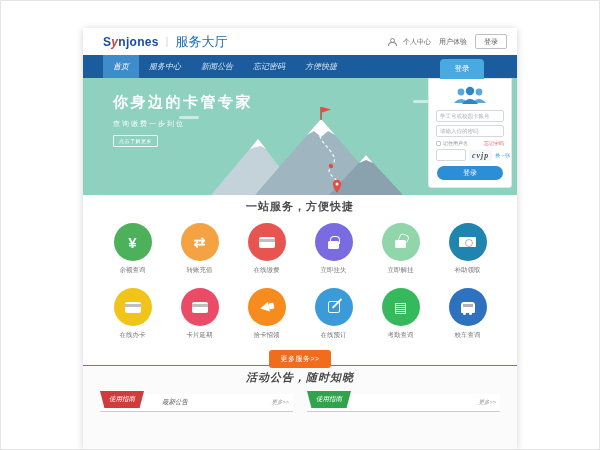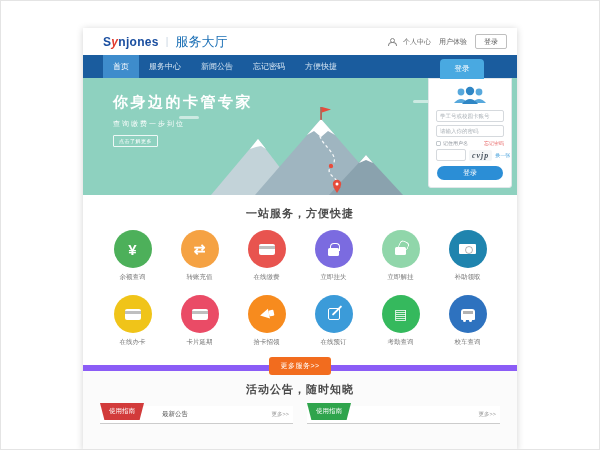--- a/index.html
+++ b/index.html
@@ -18,21 +18,21 @@
   .product { color:#1b6fb5; font-size:13px; }
   .tophdr-right { margin-left:auto; display:flex; align-items:center; gap:8px; font-size:7px; color:#666; }
   .person-ico { width:7px; height:7px; display:inline-block; position:relative; }
   .person-ico::before { content:""; position:absolute; left:2px; top:0; width:3.4px; height:3.4px; border:1px solid #8a8a8a; border-radius:50%; }
   .person-ico::after { content:""; position:absolute; left:0; bottom:-1px; width:7px; height:3.4px; border:1px solid #8a8a8a; border-bottom:none; border-radius:4px 4px 0 0; }
   .hdr-link { cursor:pointer; }
   .hdr-btn { border:1px solid #bfbfbf; border-radius:2px; padding:1.5px 8px; font-size:7px; color:#555; background:#fff; cursor:pointer; }
 
   
   .nav { height:23px; background:#1a5c9e; display:flex; align-items:stretch; padding-left:20px; position:relative; }
-  .nav-item { color:#d4e4f2; font-size:8px; display:flex; align-items:center; padding:0 10px; cursor:pointer; }
+  .nav-item { color:#d4e4f2; font-size:8px; display:flex; align-items:center; padding:0 10px; cursor:pointer;font-style:italic; }
   .nav-item.active { background:#3e8ccc; color:#fff; }
 
   
   .hero { position:relative; height:117px; background:#8ed1bf; overflow:visible; }
   .hero-text { position:absolute; left:30px; top:15px; color:#fff; z-index:3; }
   .hero-title { font-size:15px; font-weight:bold; letter-spacing:2.5px; }
   .hero-sub { font-size:7px; letter-spacing:2px; margin-top:7px; opacity:.95; }
   .hero-cta { display:inline-block; margin-top:6px; border:1px solid rgba(255,255,255,.85); color:#fff;
     font-size:5px; padding:2px 5px; border-radius:1px; background:transparent; cursor:pointer; letter-spacing:.5px; }
   .cloud { position:absolute; background:rgba(255,255,255,.55); height:2.5px; border-radius:2px; }
@@ -53,21 +53,21 @@
   .captcha-row { display:flex; align-items:center; gap:3px; margin-bottom:5px; }
   .captcha-row input { width:30px; margin-bottom:0; }
   .captcha-img { font-size:8px; font-style:italic; font-weight:bold; color:#4a5560; letter-spacing:1px;
     background:#f4f6f7; border-radius:2px; padding:1px 3px; cursor:pointer; font-family:"Liberation Serif", serif; }
   .change-captcha { font-size:5px; color:#3a9ad9; cursor:pointer; white-space:nowrap; }
   .login-btn { display:block; width:66px; height:14px; margin:2px auto 0; background:#2b8ed6; border:none;
     border-radius:8px; color:#fff; font-size:7px; cursor:pointer; }
 
   
   .services { height:170px; background:#fff; text-align:center; }
-  .sec-title { font-size:11px; font-weight:bold; color:#4a4a4a; letter-spacing:1px; padding-top:11px; }
+  .sec-title { font-size:11px; font-weight:bold; color:#4a4a4a; letter-spacing:1px; padding-top:4px; }
   .svc-row { display:flex; padding:0 16px; margin-top:9px; }
   .svc-row + .svc-row { margin-top:13px; }
   .svc { flex:1; cursor:pointer; }
   .circle { width:38px; height:38px; border-radius:50%; margin:0 auto; display:flex; align-items:center; justify-content:center; color:#fff; }
   .svc-label { font-size:6.5px; color:#777; margin-top:5px; }
   .g { font-size:15px; font-weight:bold; line-height:1; }
   .g-transfer { font-size:14px; }
   .g-list { font-size:14px; font-weight:normal; }
   .ic-card { width:16px; height:11px; background:#fff; border-radius:2px; position:relative; }
   .ic-card::after { content:""; position:absolute; left:0; right:0; top:2.5px; height:2.5px; background:rgba(0,0,0,.25); }
@@ -88,21 +88,21 @@
   .ic-pencil::after { content:""; position:absolute; width:2px; height:13px; background:#fff; left:7px; top:-5px;
     transform:rotate(45deg); border-radius:1px; }
   .ic-bus { width:14px; height:11px; background:#fff; border-radius:3px 3px 1px 1px; position:relative; }
   .ic-bus::before { content:""; position:absolute; left:2px; right:2px; top:2px; height:3px; background:rgba(0,0,0,.3); }
   .ic-bus::after { content:""; position:absolute; left:2.5px; bottom:-2.5px; width:3px; height:3px; border-radius:50%;
     background:#fff; box-shadow:6px 0 0 #fff; }
   .more-btn { display:inline-block; margin-top:10px; background:#f26c1e; color:#fff; border:none; border-radius:3px;
     font-size:7px; padding:4px 11px; cursor:pointer; letter-spacing:.5px; }
 
   
-  .announce { background:#fbfbfb; text-align:center; height:85px; border-top:6px solid #8b5cf6; }
+  .announce { background:#fbfbfb; text-align:center; height:85px; border-top:1px solid #8b5cf6;font-style:italic; }
   .panels { display:flex; gap:14px; padding:0 17px; margin-top:9px; text-align:left; }
   .panel { flex:1; background:#fff; }
   .panel-hdr { position:relative; height:18px; border-bottom:1px solid #ccc; display:flex; align-items:center; }
   .ribbon { position:absolute; left:0; top:-3px; height:17px; padding:0 9px; color:#fff; font-size:6.5px;
     display:flex; align-items:center; clip-path:polygon(0 0, 100% 0, 90% 100%, 10% 100%); cursor:pointer; }
   .ribbon.red { background:#d23b3b; }
   .ribbon.green { background:#2fa44c; }
   .panel-tab2 { margin-left:62px; font-size:6.5px; color:#555; cursor:pointer; }
   .panel-more { margin-left:auto; margin-right:4px; font-size:5.5px; color:#999; cursor:pointer; }
 </style>

